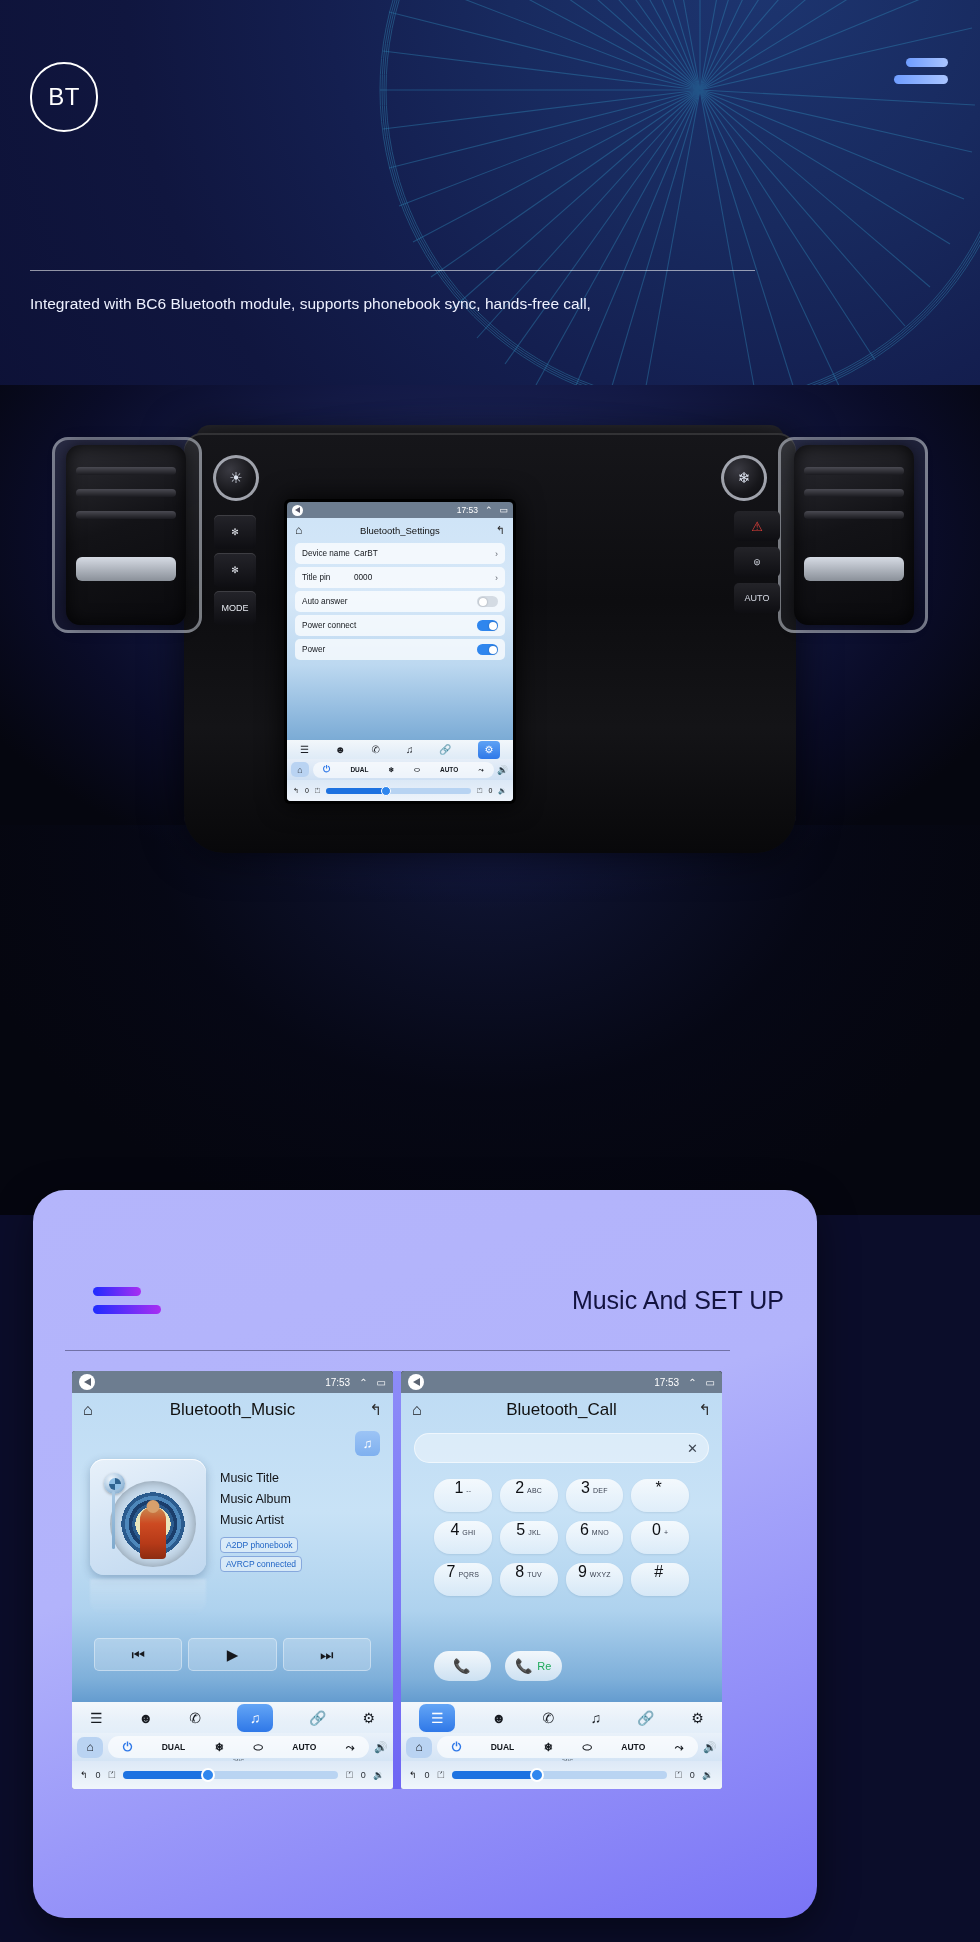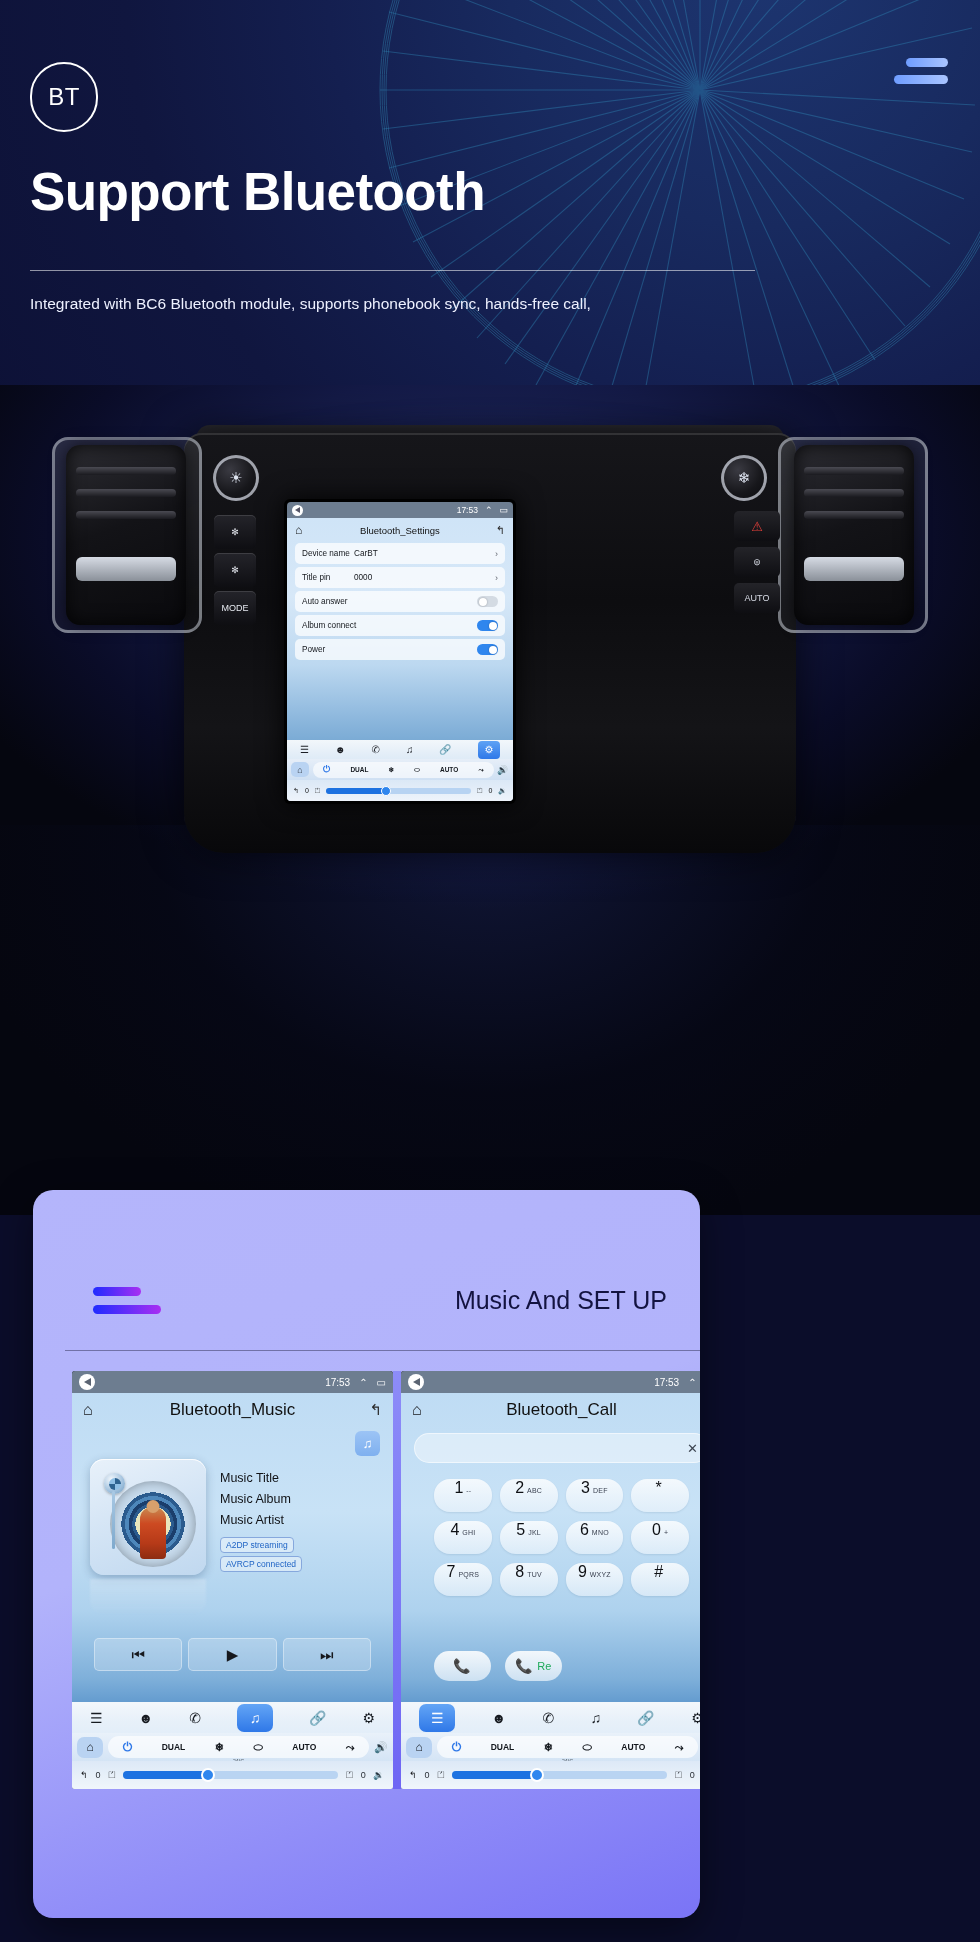--- a/index.html
+++ b/index.html
@@ -216,23 +216,23 @@
   .slider-track {
     flex: 1; height: 6px; border-radius: 4px; background: #b7d3f2; position: relative;
   }
   .slider-fill { position: absolute; left: 0; top: 0; height: 6px; width: 42%;
     border-radius: 4px; background: #1e72e0; }
   .slider-knob { position: absolute; left: 38%; top: -2px; width: 10px; height: 10px;
     border-radius: 50%; background: #2f86ee; border: 1.5px solid #fff; }
 
   
   .panel {
-    position: absolute; left: 33px; top: 1190px; width: 667px; height: 728px;
+    position: absolute; left: 33px; top: 1190px; width: 784px; height: 728px;
     background: linear-gradient(160deg,#b4b5fb 0%, #b2b3fb 42%, #7a74f6 100%);
-    border-radius: 20px;
+    border-radius: 32px;
     box-shadow: 0 12px 40px rgba(0,0,0,.45);
     overflow: hidden;
   }
   .panel-bars { position: absolute; left: 60px; top: 97px; }
   .panel-bars i { display: block; height: 9px; border-radius: 6px; margin-bottom: 9px;
     background: linear-gradient(90deg,#1f2bff 0%, #a92ff2 100%); }
   .panel-bars i.a { width: 48px; }
   .panel-bars i.b { width: 68px; }
   .panel-title {
     position: absolute; right: 33px; top: 96px;
@@ -484,21 +484,20 @@
 
   <div class="bt-badge">
     <span>BT</span>
   </div>
 
   <div class="menu-icon">
     <i class="short"></i>
     <i class="long"></i>
   </div>
 
-  <h1 class="hero-title">Support Bluetooth</h1>
   <div class="hero-rule"></div>
   <div class="hero-sub">
     <div>Integrated with BC6 Bluetooth module, supports phonebook sync, hands-free call,</div>
   </div>
 </section>
 
 <section class="photo">
   <div class="dash-glow"></div>
   <div class="dash-floor"></div>
 
@@ -565,21 +564,21 @@
         <div class="setting-row">
           <span class="lbl">Title pin</span>
           <span class="val">0000</span>
           <span class="chev">›</span>
         </div>
         <div class="setting-row">
           <span class="lbl" style="width:auto">Auto answer</span>
           <span class="tg"></span>
         </div>
         <div class="setting-row">
-          <span class="lbl" style="width:auto">Album connect</span>
+          <span class="lbl" style="width:auto">Power connect</span>
           <span class="tg on"></span>
         </div>
         <div class="setting-row">
           <span class="lbl" style="width:auto">Power</span>
           <span class="tg on"></span>
         </div>
 
         <div class="hu-tabbar">
           <span class="tab">☰</span>
           <span class="tab">☻</span>
@@ -657,21 +656,21 @@
             <div class="arm"></div>
           </div>
         </div>
         <div class="album-reflection"></div>
 
         <div class="track-info">
           <div class="line">Music Title</div>
           <div class="line">Music Album</div>
           <div class="line">Music Artist</div>
           <div>
-            <span class="badge">A2DP  streaming</span>
+            <span class="badge">A2DP  phonebook</span>
           </div>
           <div>
             <span class="badge">AVRCP connected</span>
           </div>
         </div>
 
         <div class="transport">
           <span class="tb">⏮</span>
           <span class="tb">▶</span>
           <span class="tb">⏭</span>

